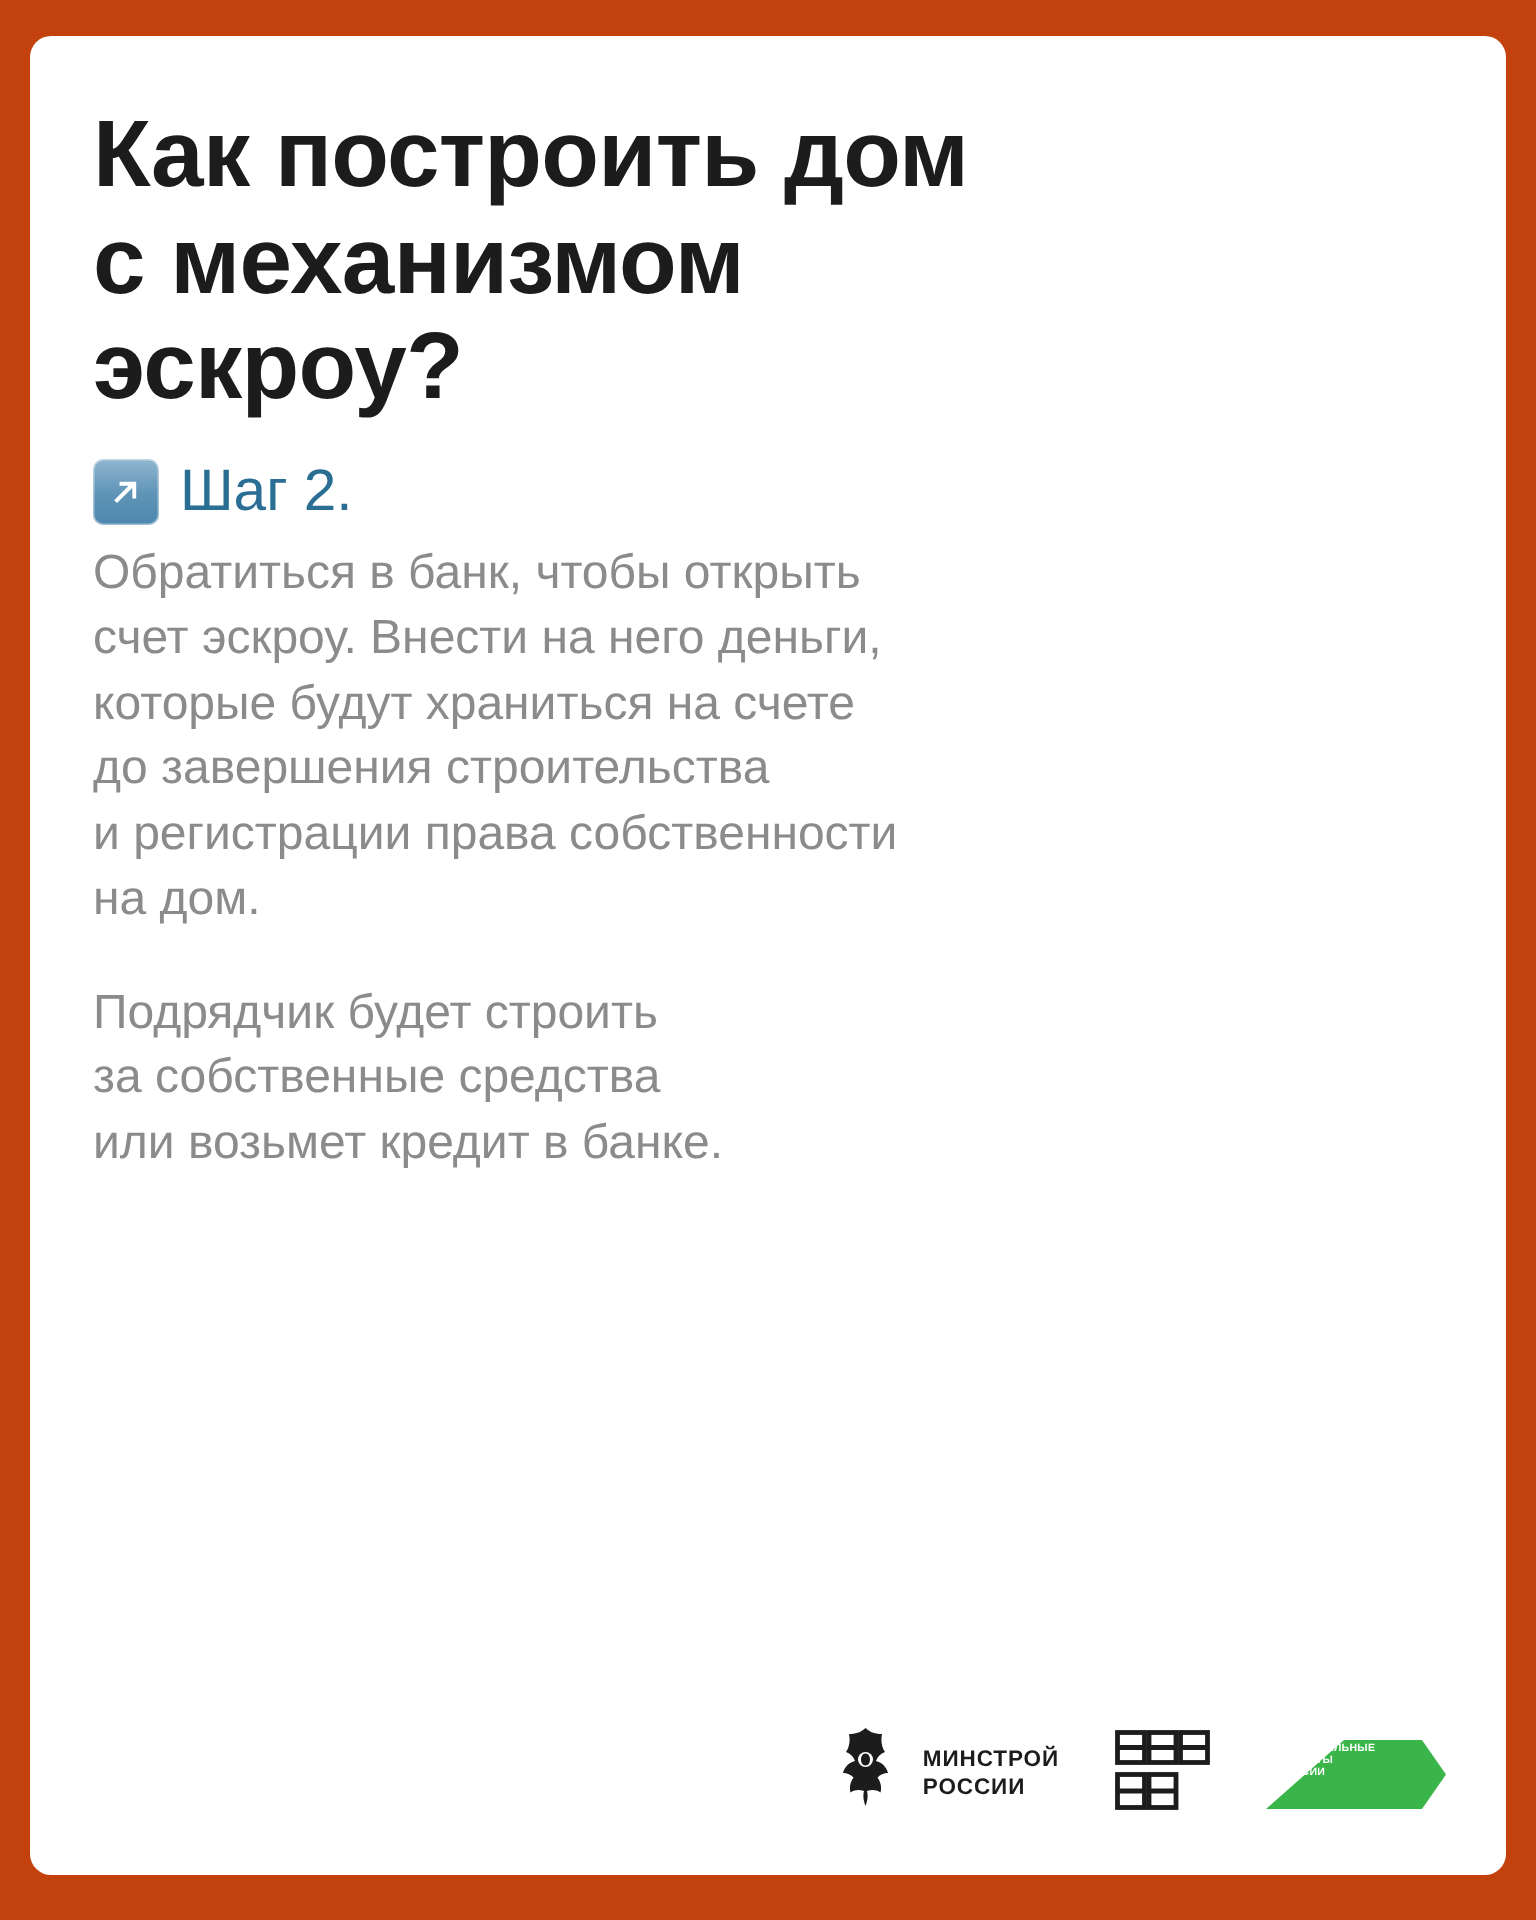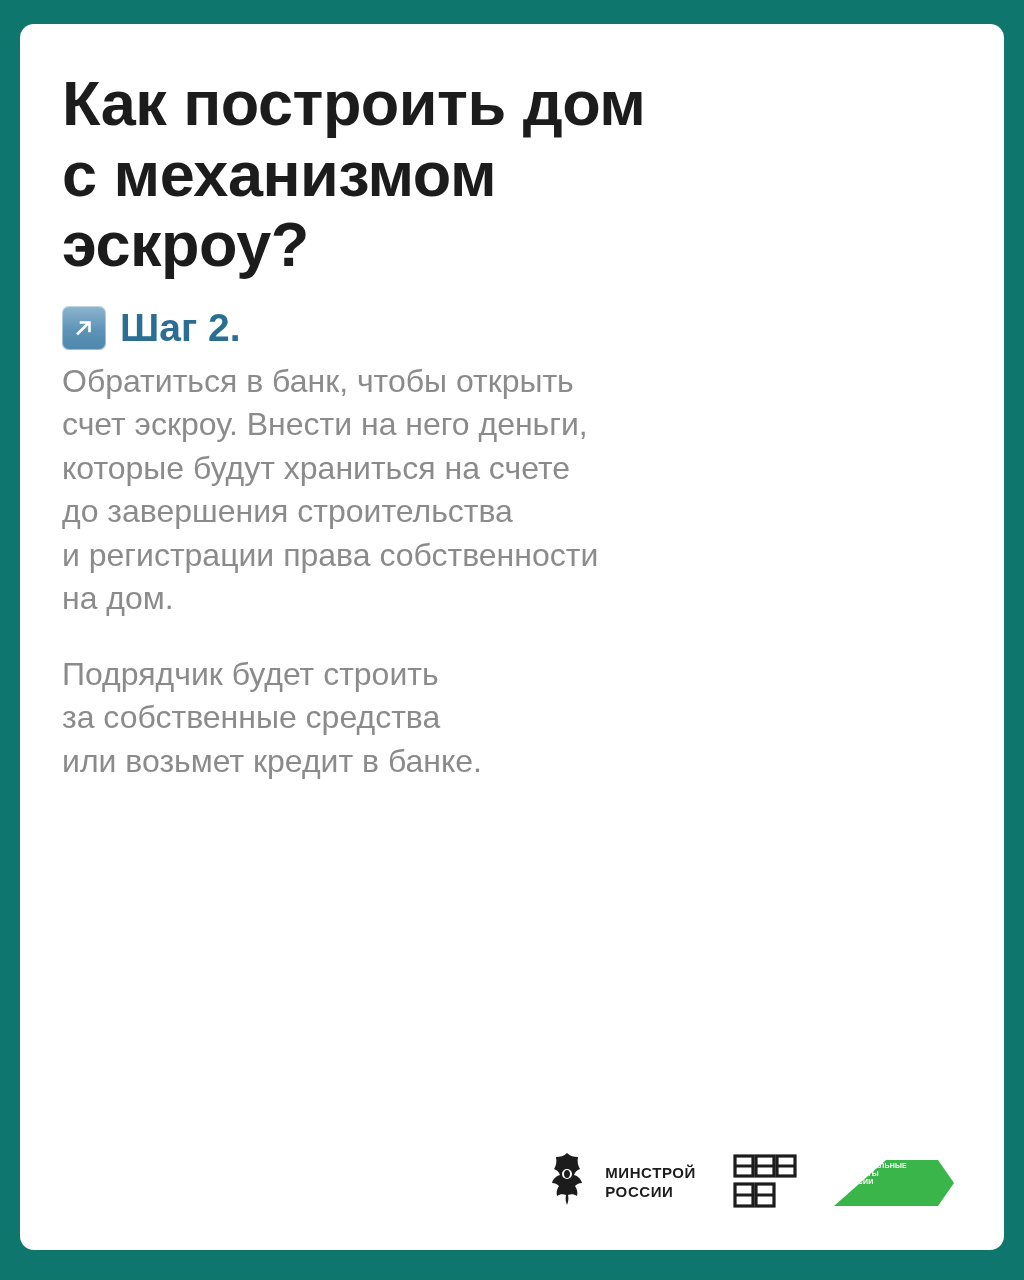--- a/index.html
+++ b/index.html
@@ -10,21 +10,21 @@
   body {
     width: 1024px;
     height: 1280px;
     font-family: "Liberation Sans", sans-serif;
     -webkit-font-smoothing: antialiased;
   }
   .poster {
     position: relative;
     width: 1024px;
     height: 1280px;
-    background: #0f766e;
+    background: #c2410c;
     box-sizing: border-box;
     padding: 24px 20px 30px 20px;
   }
   .card {
     position: relative;
     width: 100%;
     height: 100%;
     background: #ffffff;
     border-radius: 14px;
     box-sizing: border-box;
@@ -53,21 +53,21 @@
     background: linear-gradient(180deg, #8fb6cf 0%, #5d93b6 55%, #4d87ad 100%);
     display: flex;
     align-items: center;
     justify-content: center;
     flex: 0 0 auto;
     box-shadow: inset 0 0 0 1px rgba(255,255,255,0.45);
   }
   .step-badge svg { display: block; }
   .step-label {
     font-size: 39px;
-    font-weight: 700;
+    font-weight: 400;
     color: #2a6f93;
     line-height: 1;
   }
   .step-sub {
     font-size: 36px;
     font-weight: 700;
     color: #1c1c1c;
     margin: 0 0 34px 0;
     line-height: 1.15;
   }
@@ -76,21 +76,21 @@
     line-height: 1.36;
     color: #8b8b8b;
     font-weight: 400;
     margin: 0 0 32px 0;
     white-space: pre-line;
   }
   .para.last { margin-bottom: 0; }
 
   .logos {
     position: absolute;
-    right: 50px;
+    right: 40px;
     bottom: 34px;
     display: flex;
     align-items: center;
     gap: 36px;
   }
   .logo {
     display: flex;
     align-items: center;
     gap: 10px;
   }

